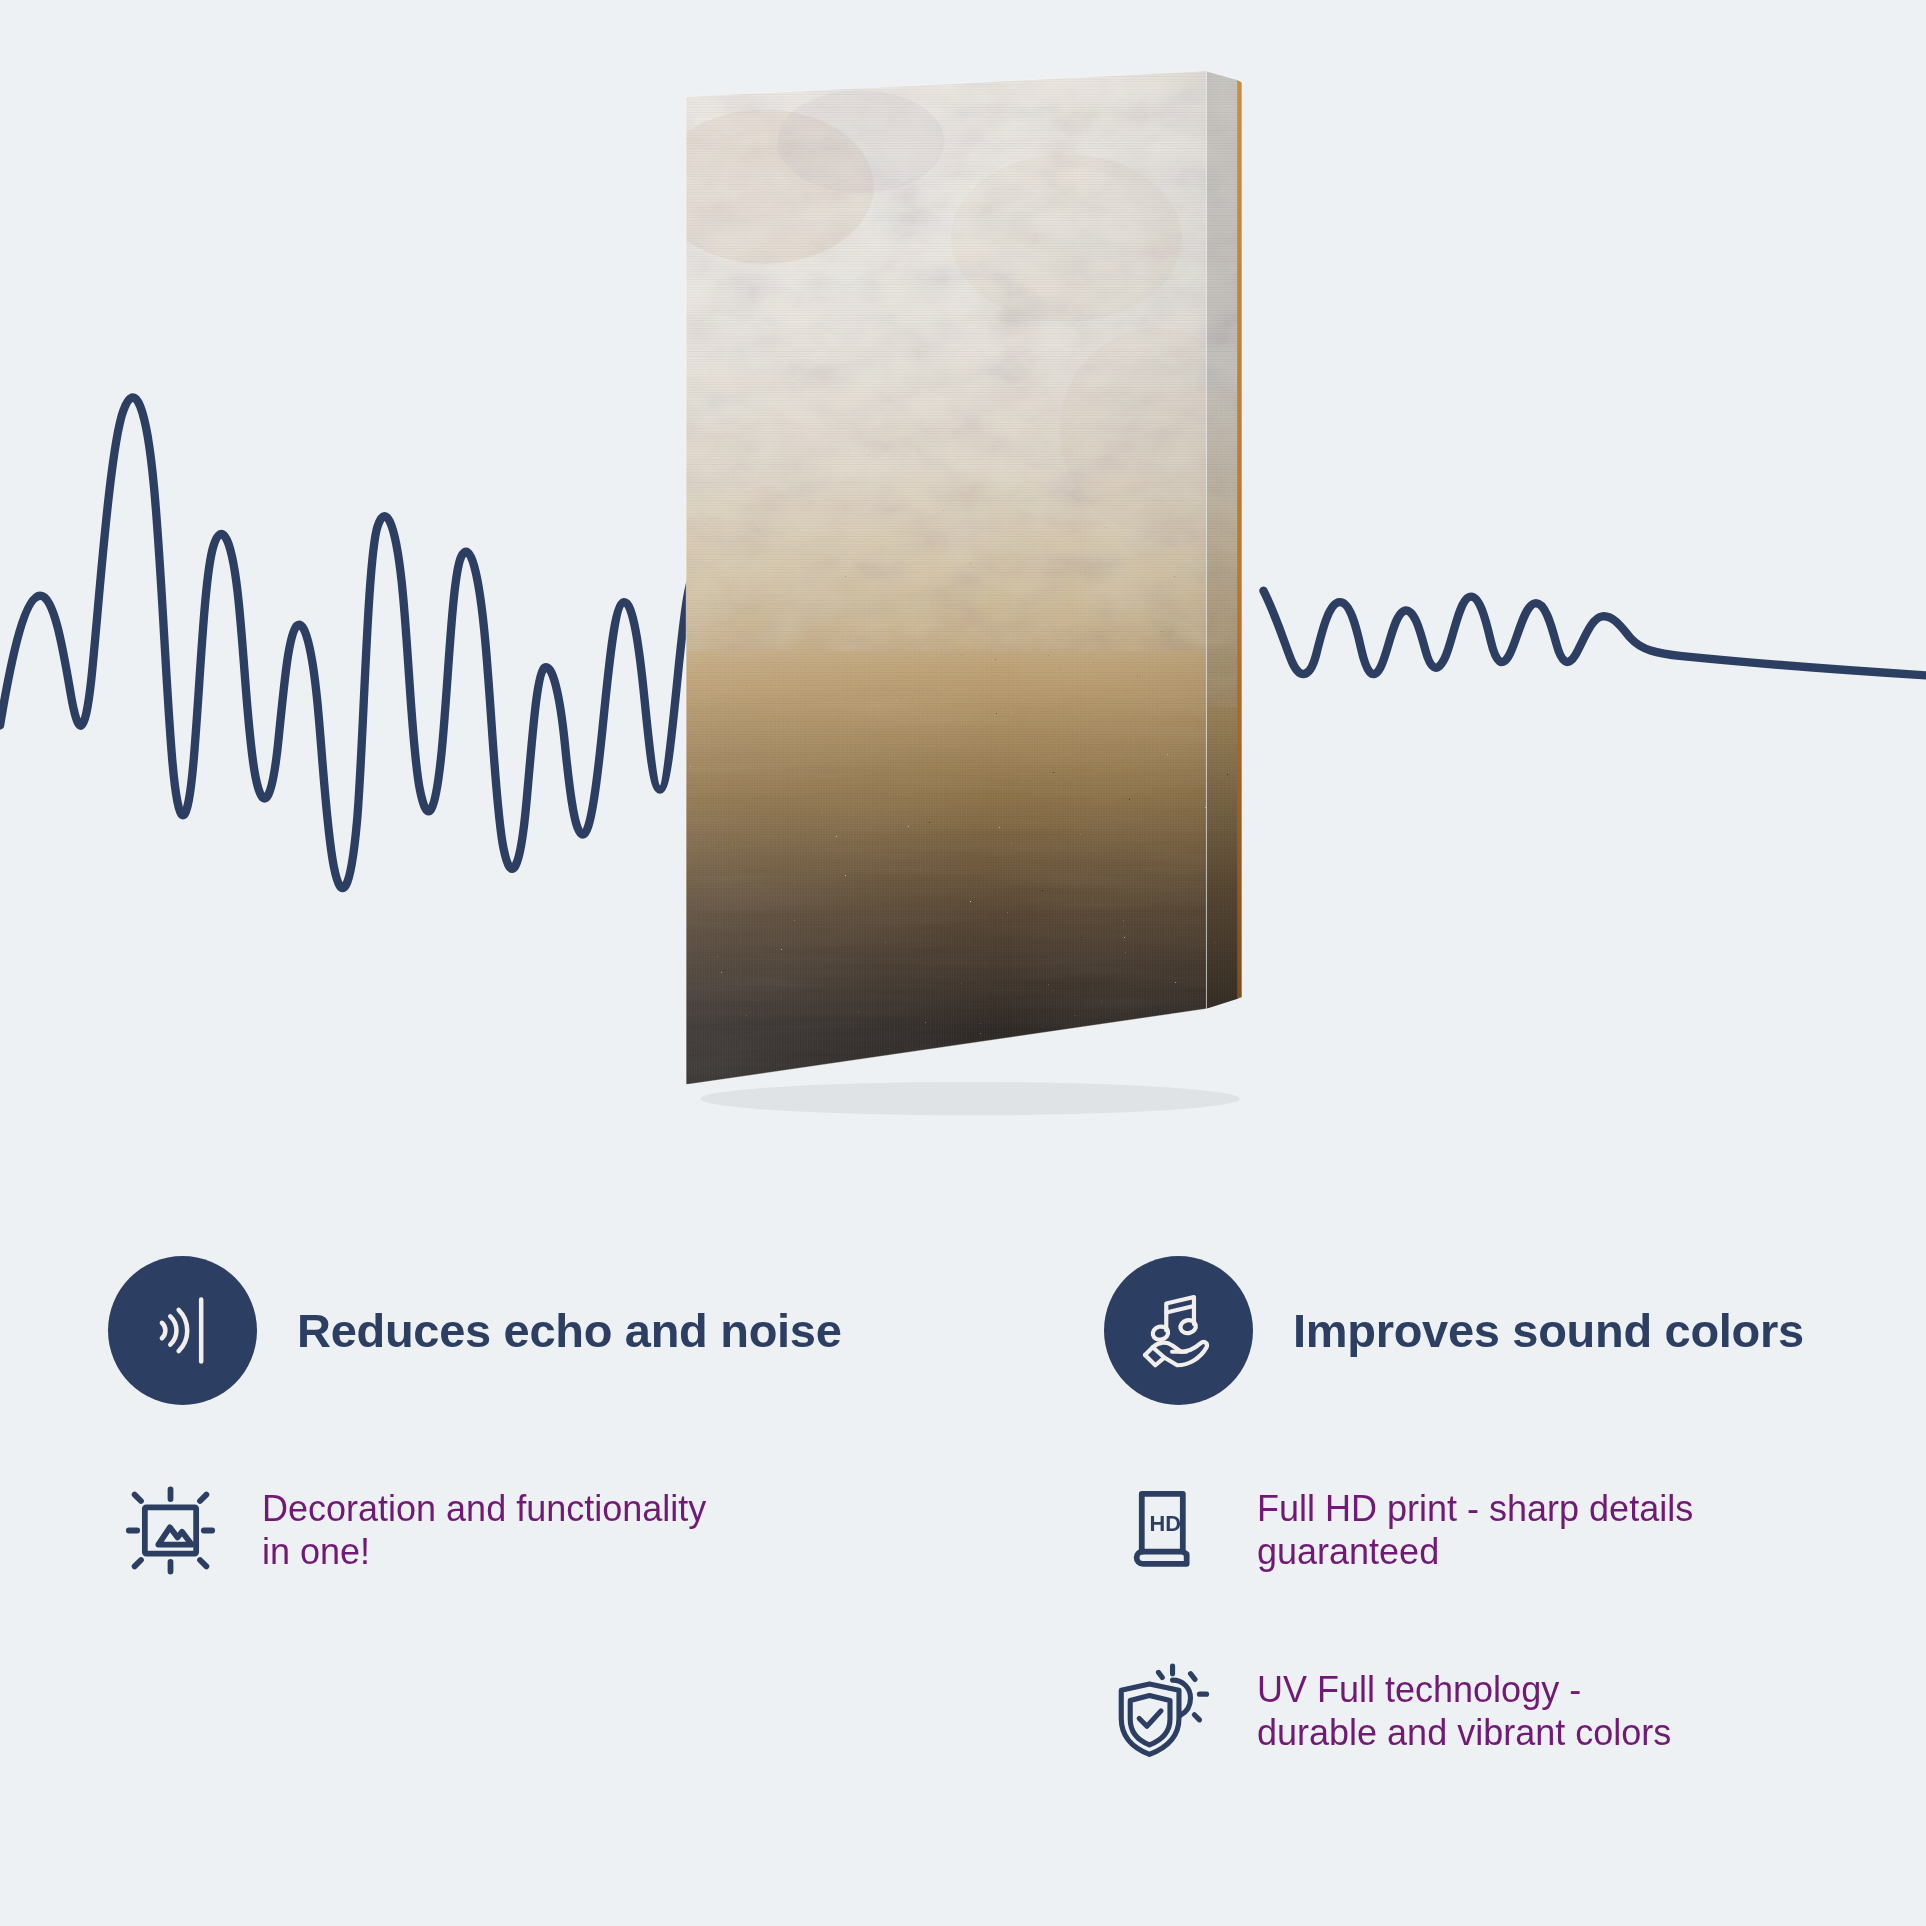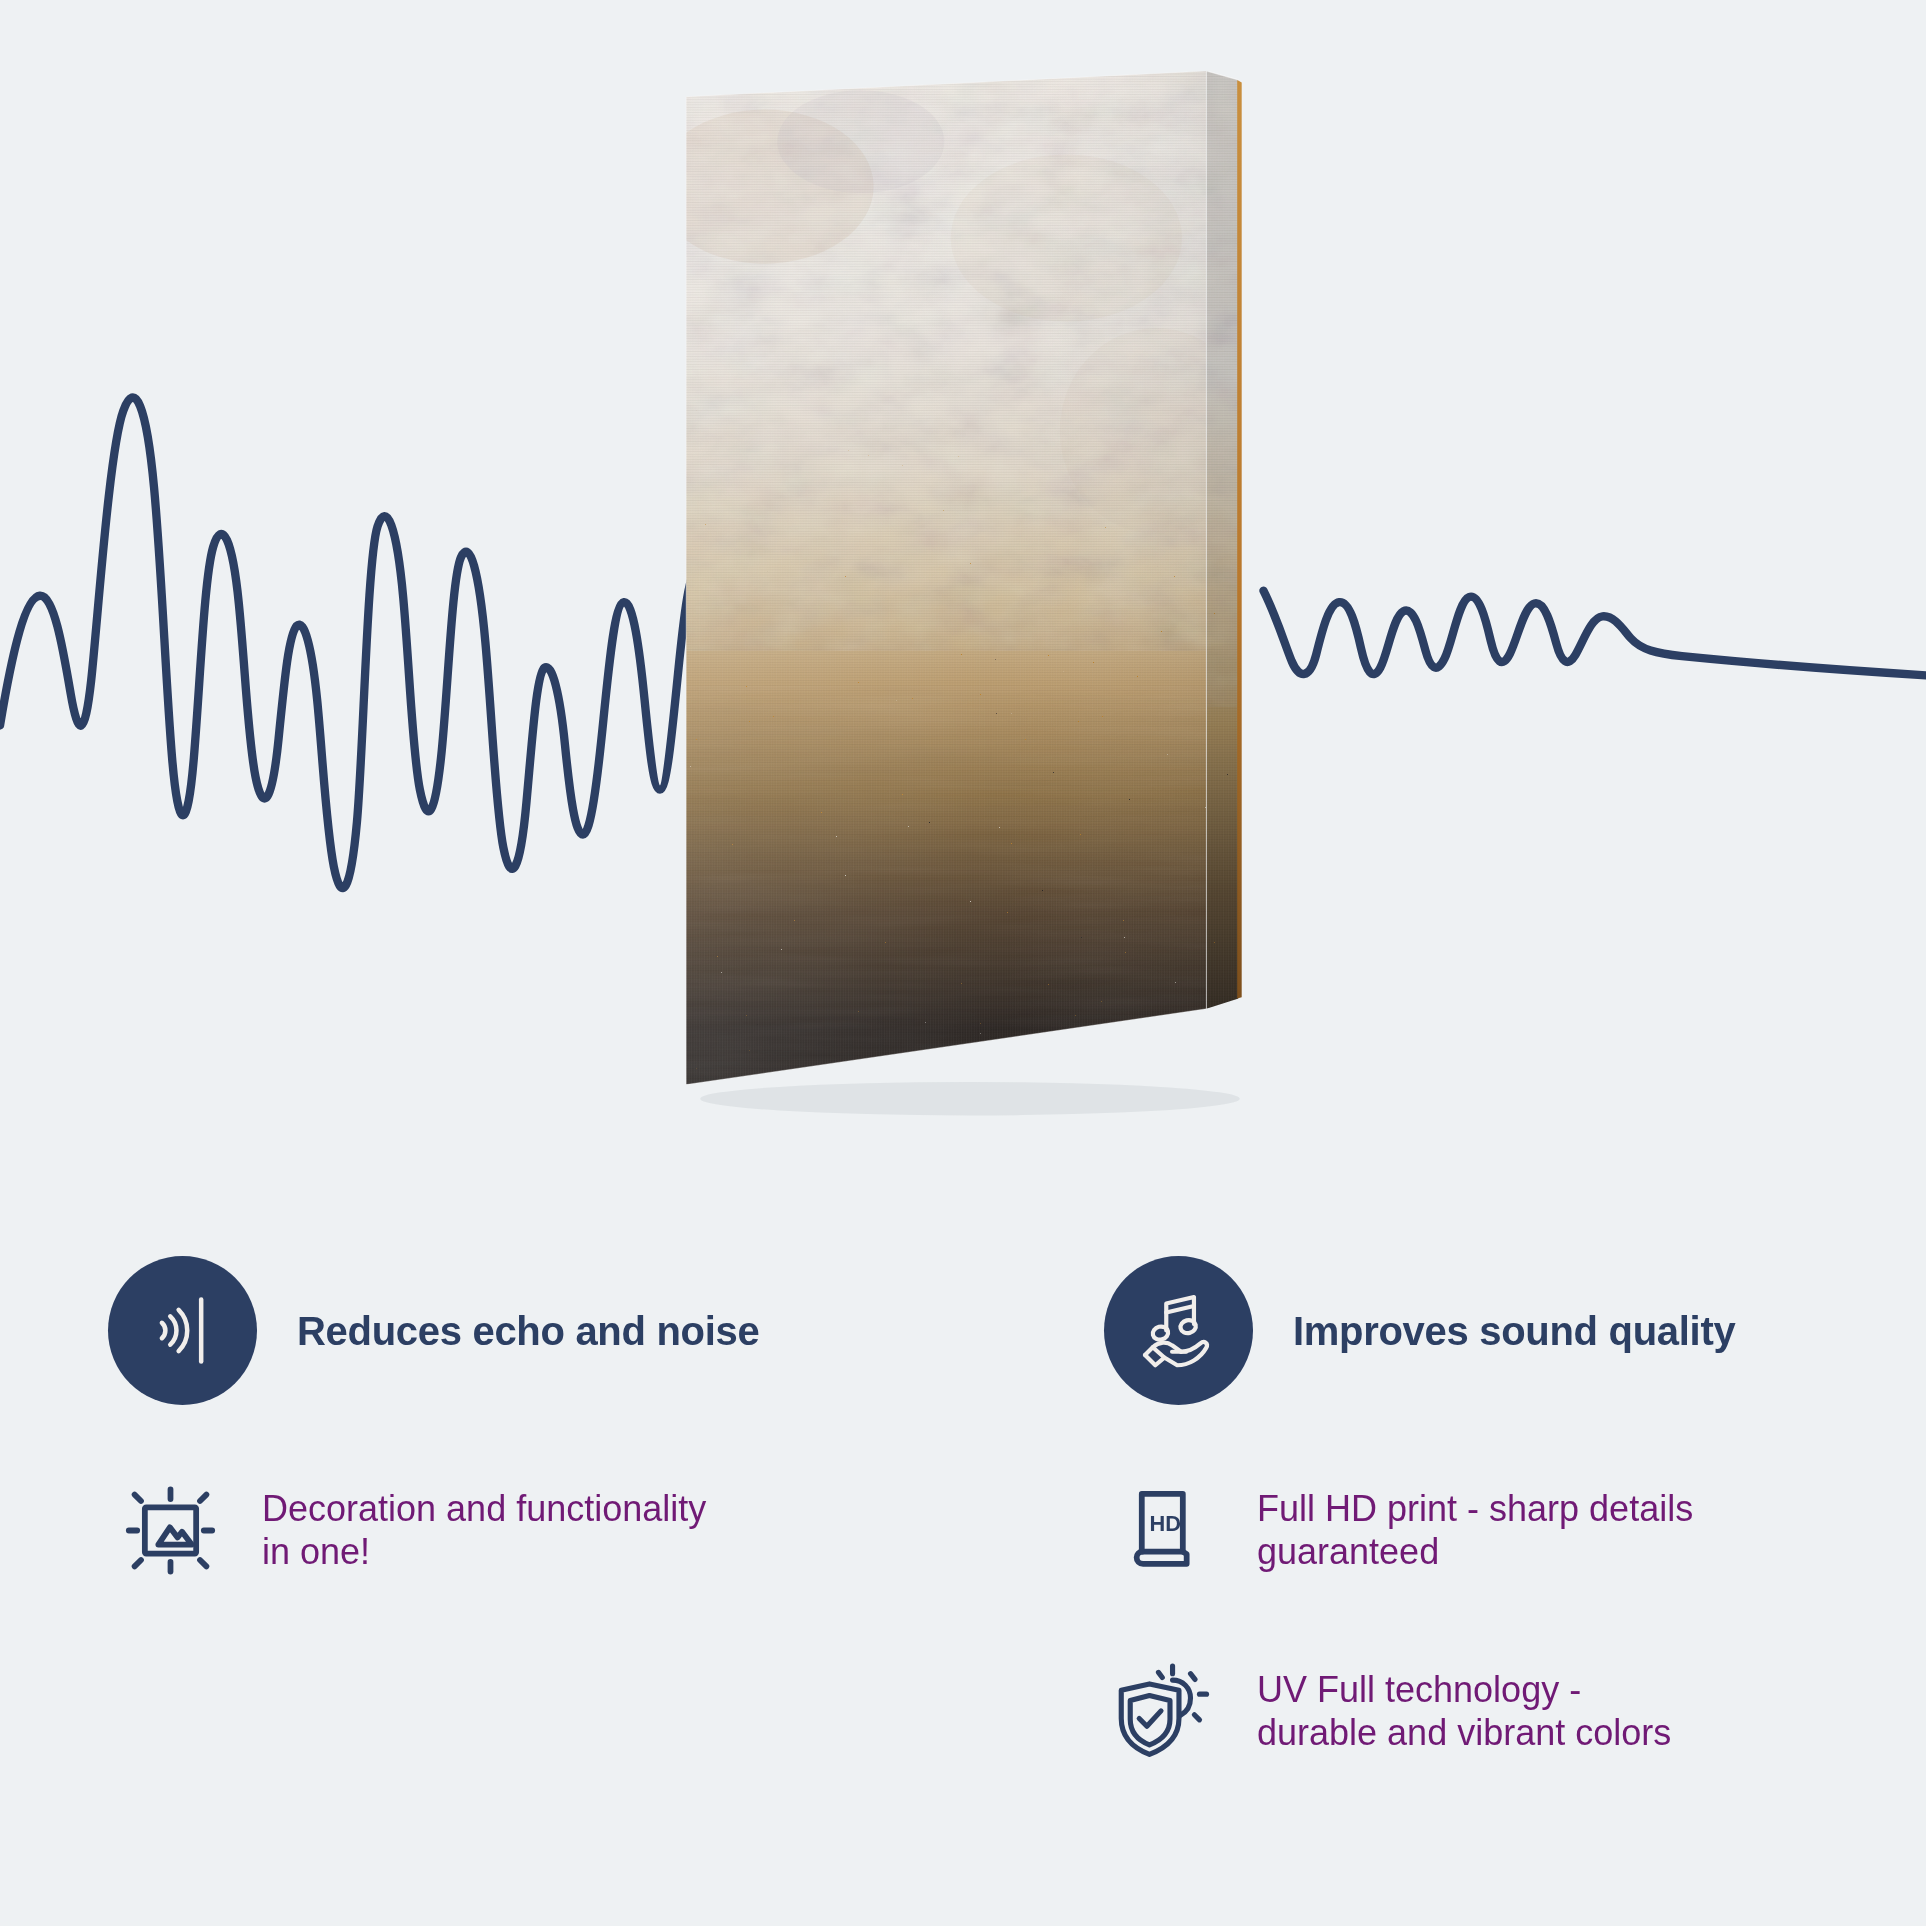--- a/index.html
+++ b/index.html
@@ -32,21 +32,21 @@
   }
   .feat-row{position:absolute;display:flex;align-items:center;}
 
   .badge{
     width:149px;height:149px;border-radius:50%;
     background:#2c3f63;
     display:flex;align-items:center;justify-content:center;
     flex:0 0 149px;
   }
   .badge-title{
-    font-size:40px;
+    font-size:47px;
     font-weight:bold;
     color:#2c3f63;
     letter-spacing:-0.3px;
     line-height:1.1;
     margin-left:40px;
     white-space:nowrap;
     font-stretch:condensed;
   }
 
   .plain-icon{
@@ -346,21 +346,21 @@
             <ellipse cx="38" cy="70" rx="12" ry="10" transform="rotate(-14 38 70)"></ellipse>
             <ellipse cx="81" cy="60" rx="12" ry="10" transform="rotate(-14 81 60)"></ellipse>
 
             <path d="M 14 104 L 26 92 L 44 108"></path>
             <path d="M 26 92 C 36 83, 48 83, 56 89 L 70 99"></path>
             <path d="M 56 99 L 78 99"></path>
             <path d="M 70 99 C 82 99, 92 93, 100 86 C 106 81, 113 86, 109 93 C 100 109, 82 120, 64 120 L 44 108 L 30 120 L 14 104"></path>
           </g>
         </svg>
       </div>
-      <div class="badge-title">Improves sound quality</div>
+      <div class="badge-title">Improves sound colors</div>
     </div>
 
     <div class="feat-row" style="left:116px;top:243px;">
       <div class="plain-icon">
         <svg width="109" height="109" viewBox="0 0 170 170">
           <g fill="none" stroke="#2c3f63" stroke-width="9" stroke-linecap="round" stroke-linejoin="round">
             <rect x="45" y="49" width="80" height="72" rx="2"></rect>
             <path d="M 66 107 L 84 80 L 96 96 L 103 87 L 118 107 Z"></path>
             <line x1="85" y1="21" x2="85" y2="36"></line>
             <line x1="85" y1="134" x2="85" y2="149"></line>

